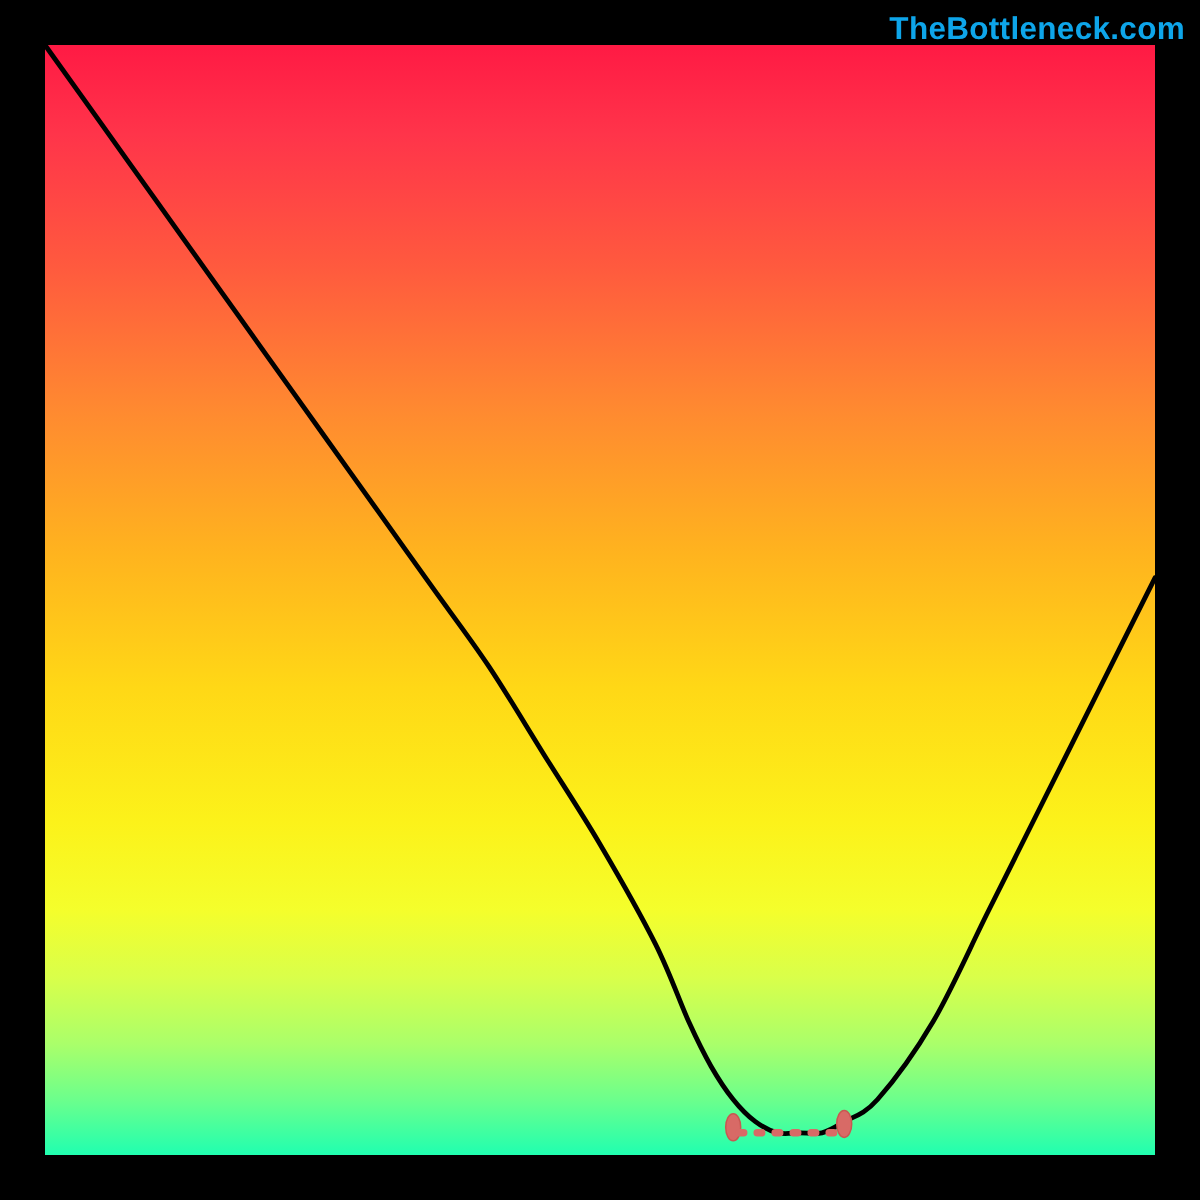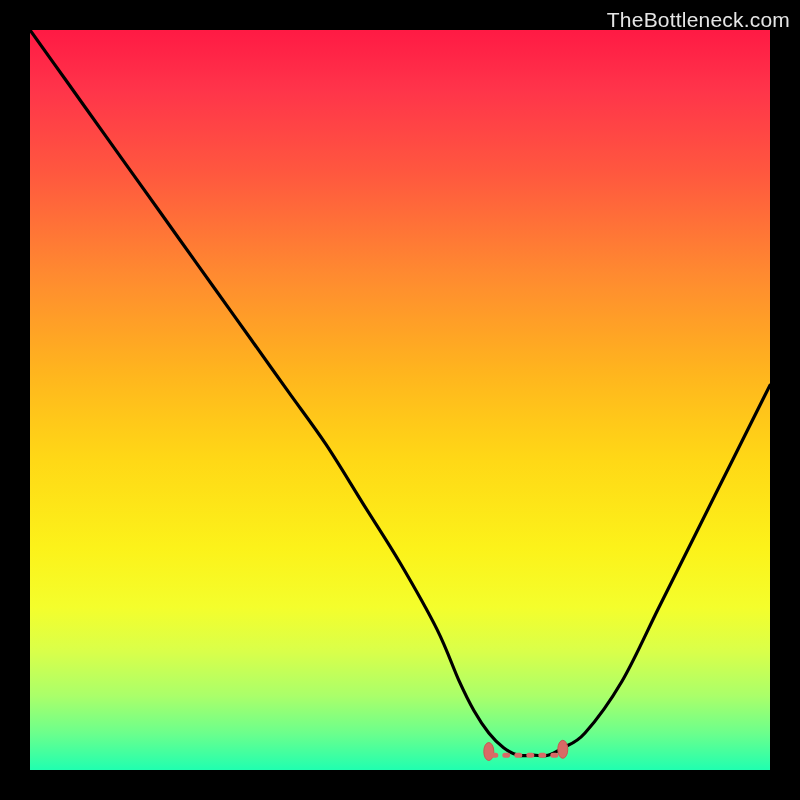--- a/index.html
+++ b/index.html
@@ -42,23 +42,23 @@
       #d9ff4a 84%,
       #aaff6a 90%,
       #6cff8c 95%,
       #20ffb0 100%
     );
   }
   .watermark {
     position: absolute;
     top: 8px;
     right: 10px;
-    color: #e5e5e5;
+    color: #0ea5e9;
     font-size: 21px;
-    font-weight: 400;
+    font-weight: 700;
     letter-spacing: 0.2px;
     user-select: none;
   }
   svg.curve {
     position: absolute;
     inset: 0;
     width: 740px;
     height: 740px;
   }
 </style>

